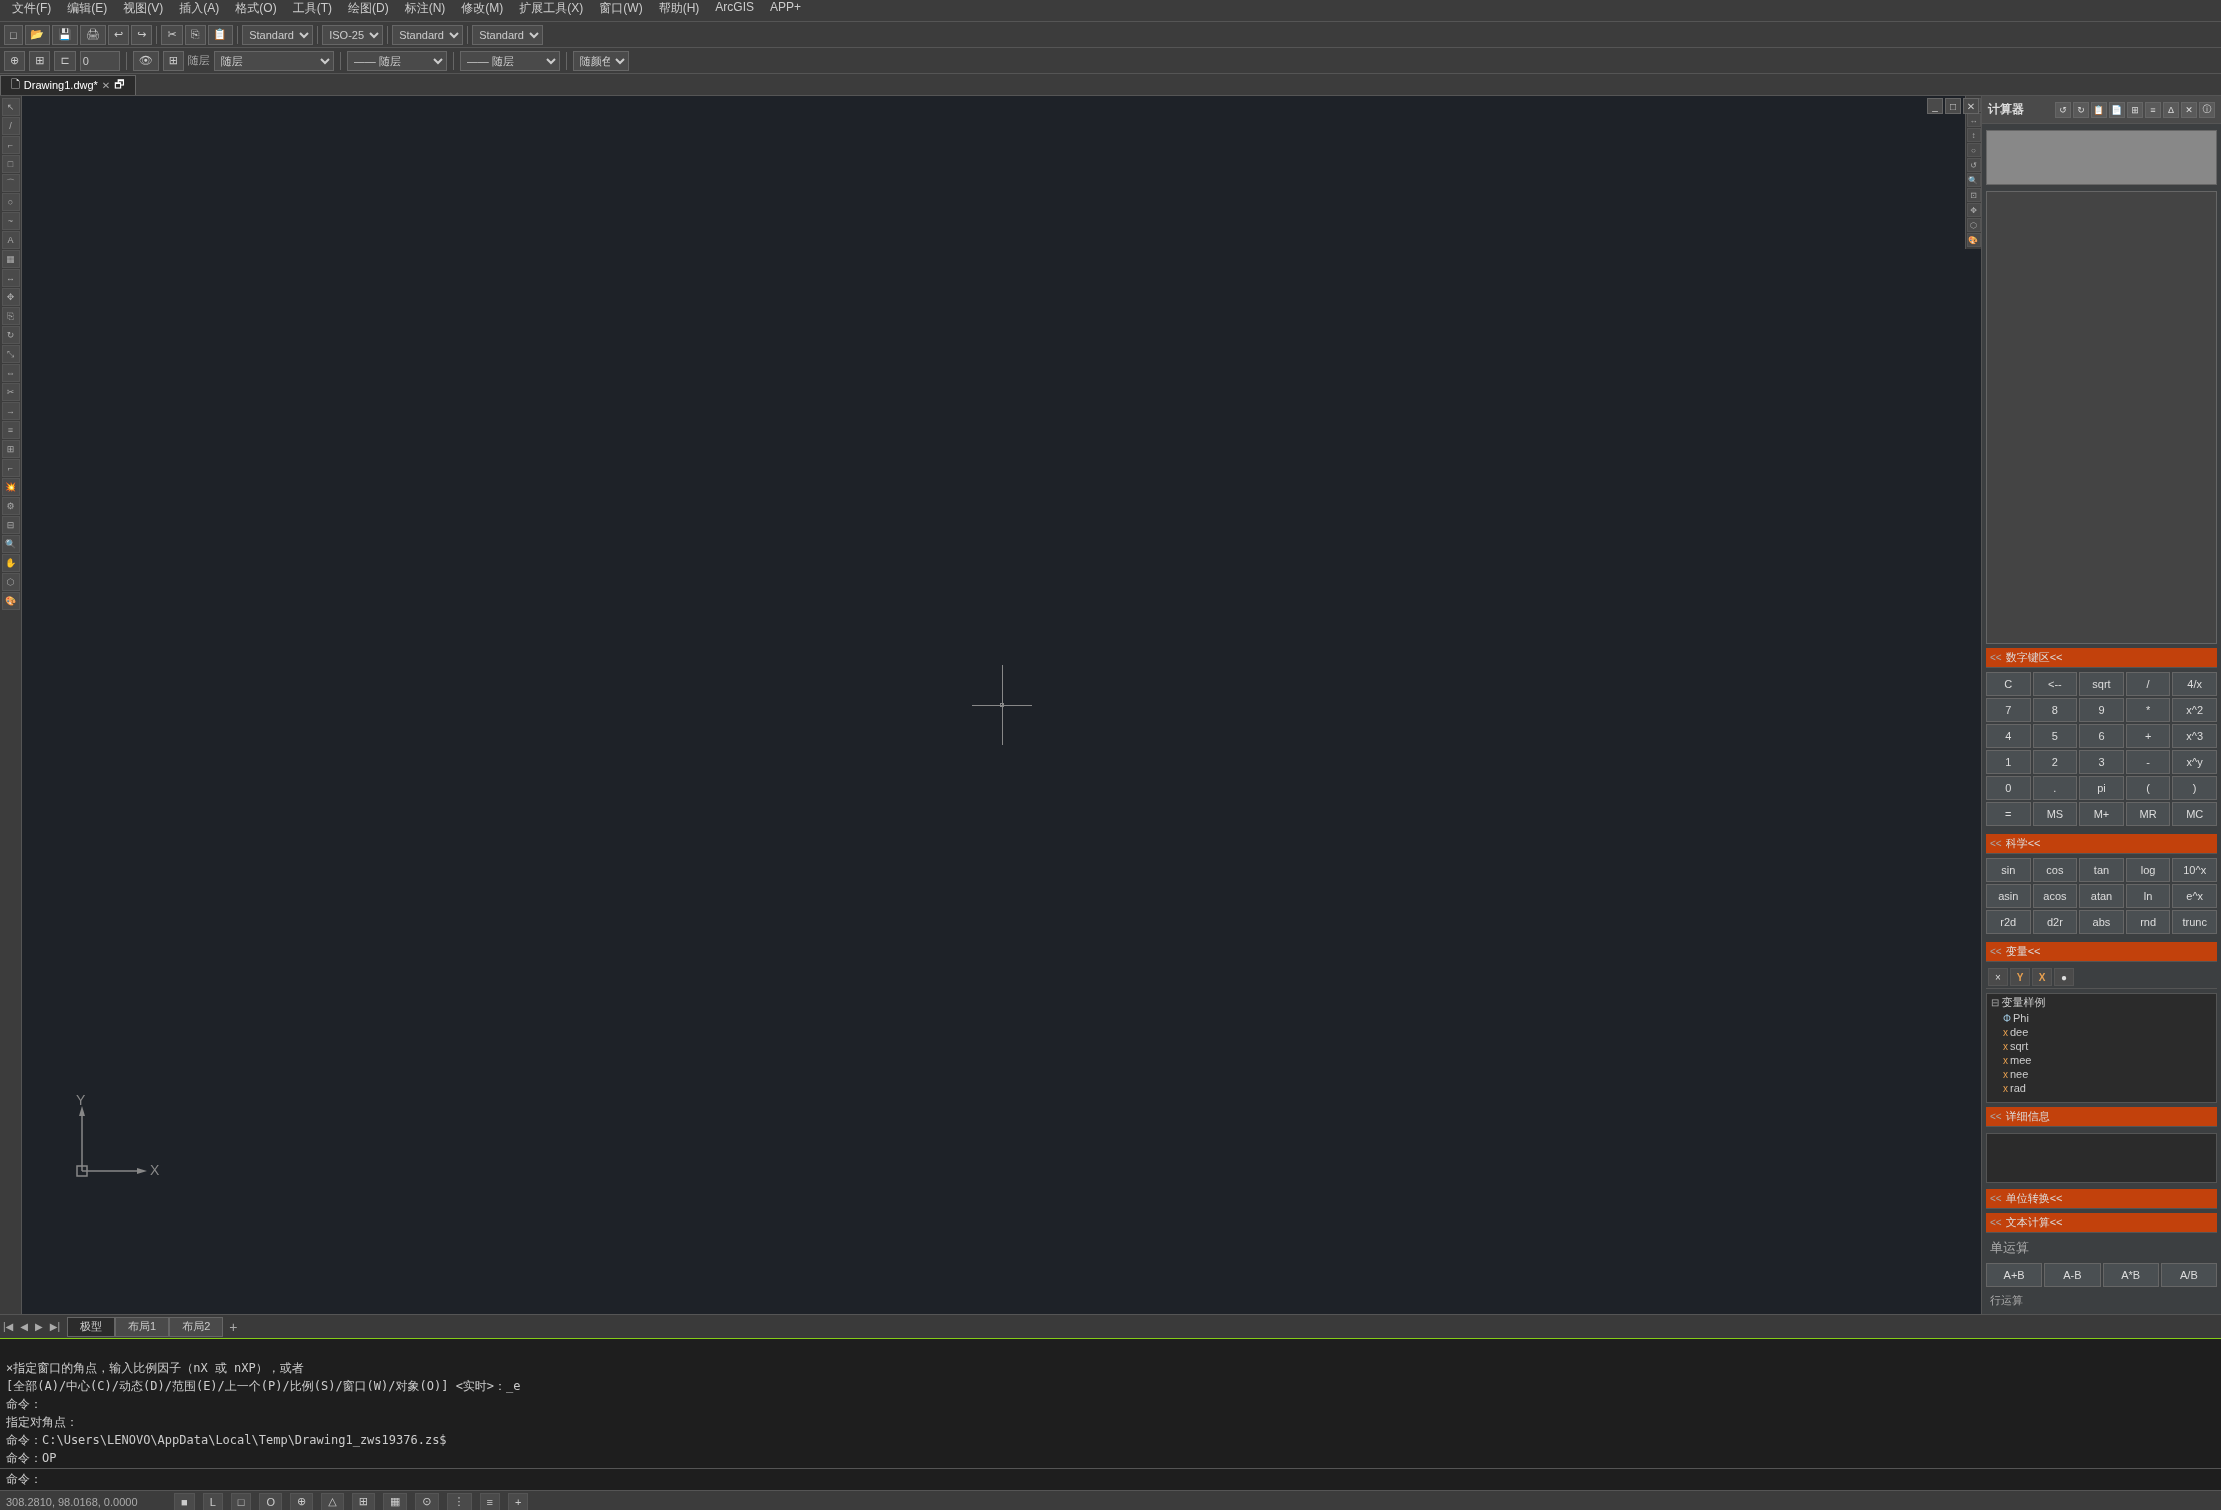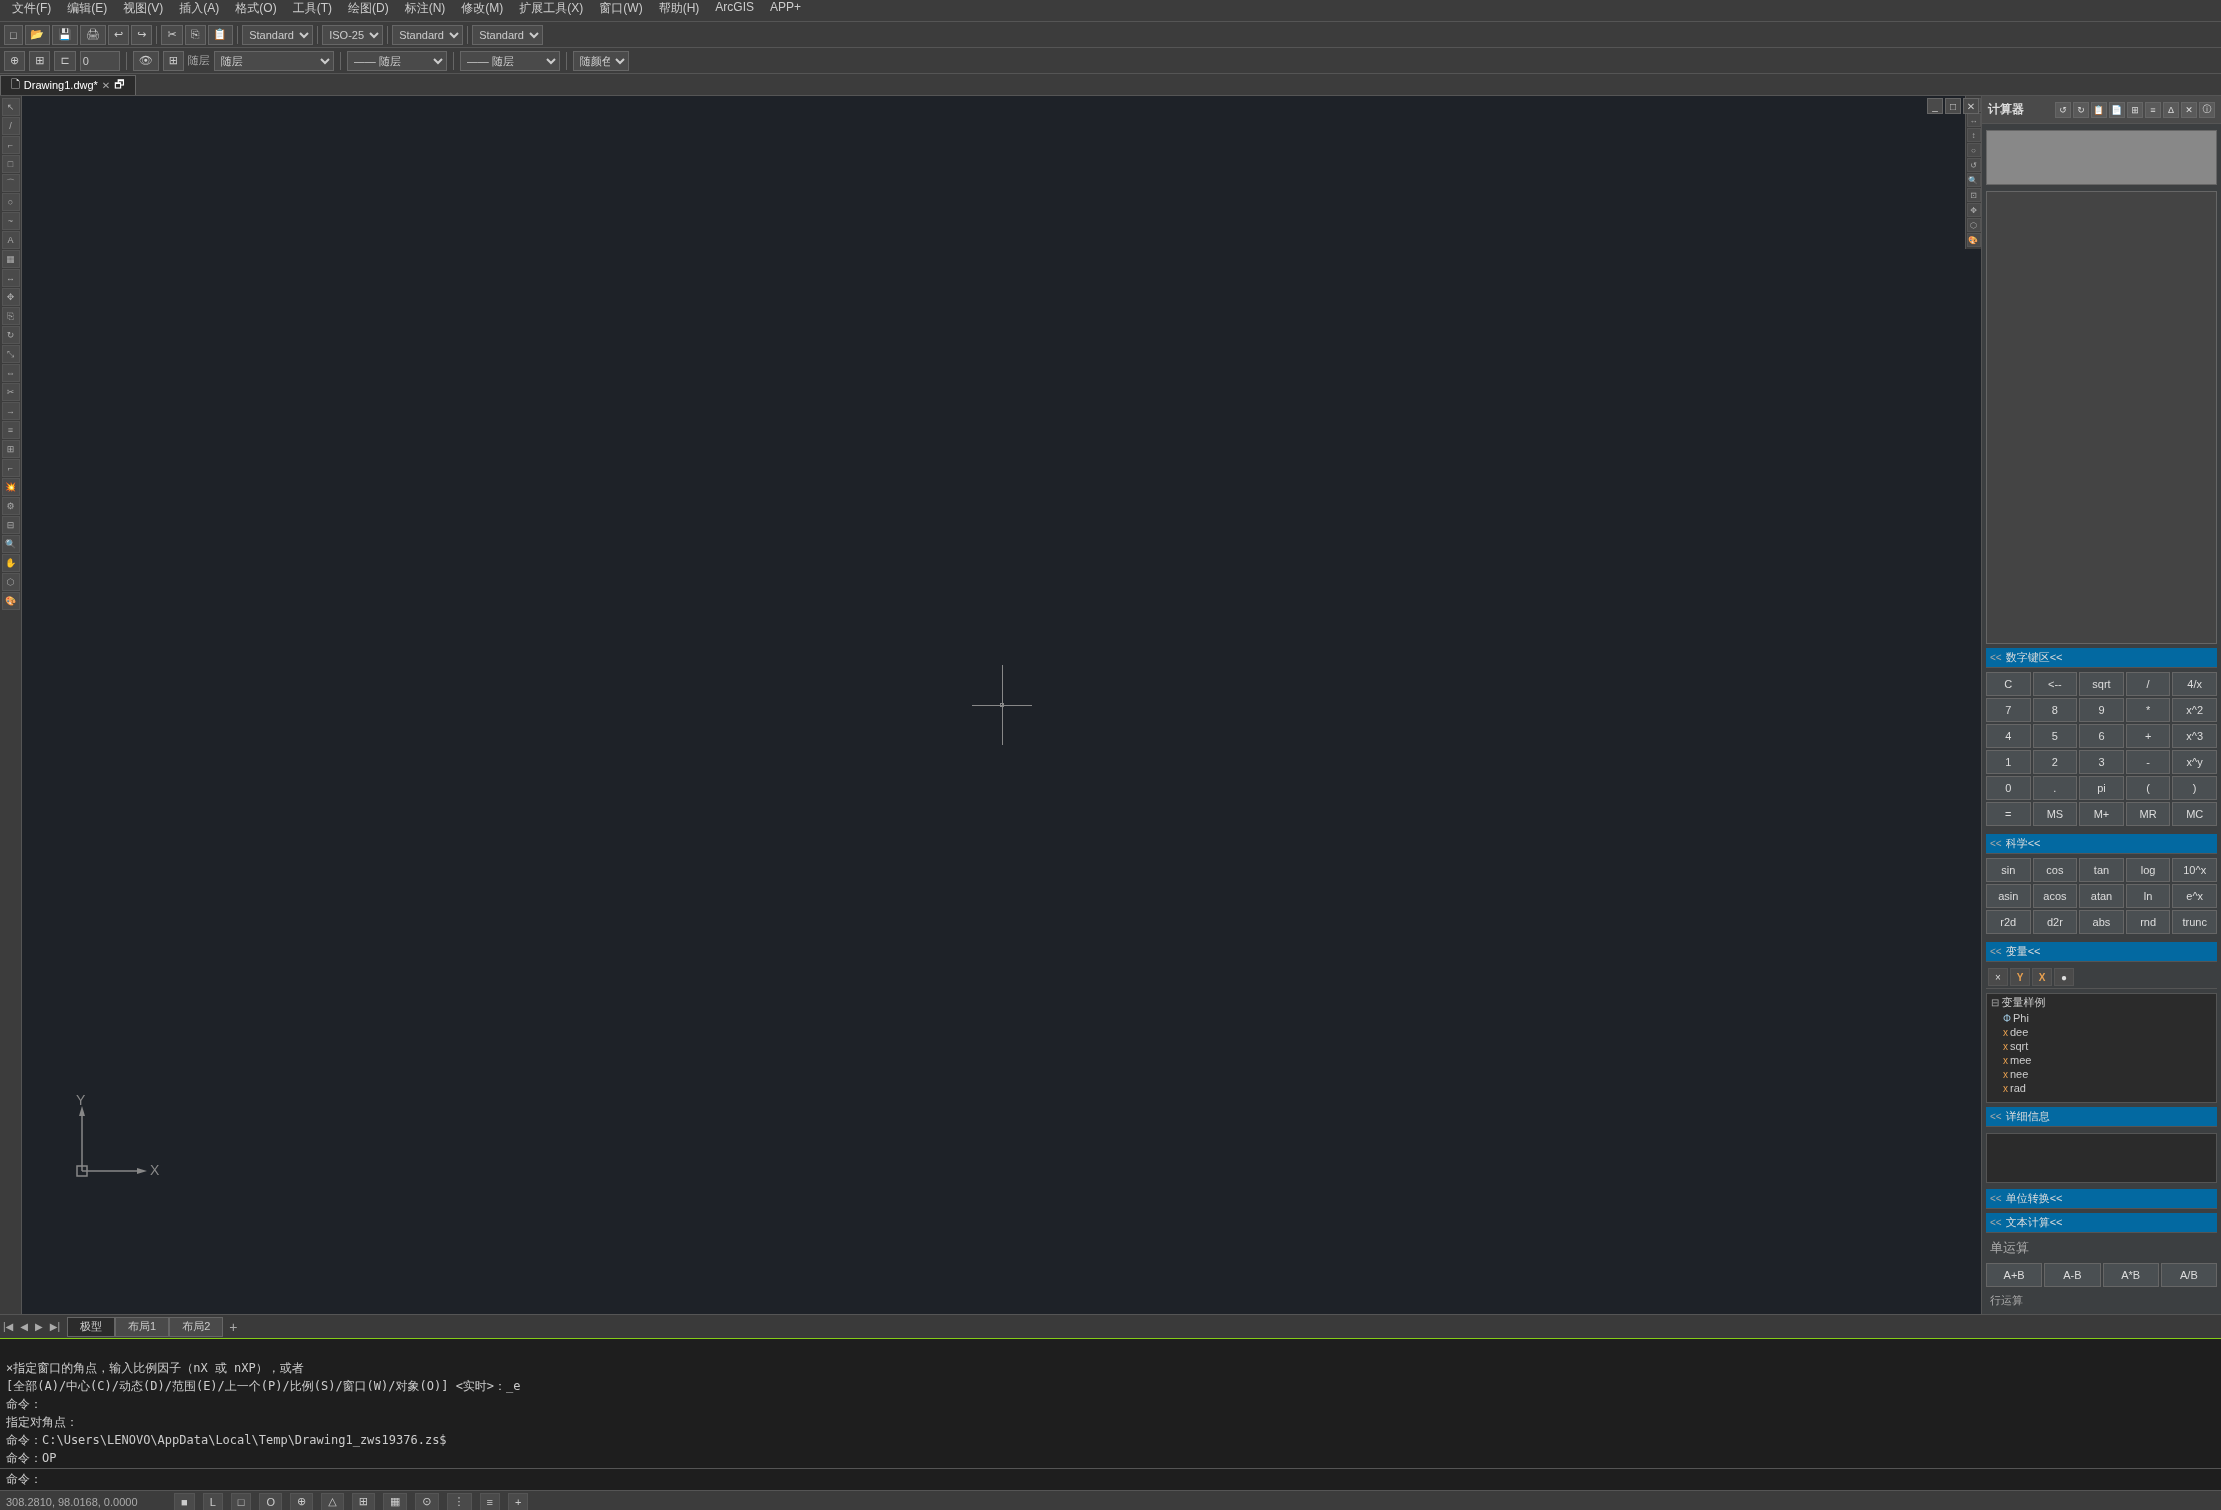--- a/index.html
+++ b/index.html
@@ -62,21 +62,21 @@
     #status-bar { background: #3c3c3c; height: 22px; display: flex; align-items: center; padding: 0 6px; border-top: 1px solid #555; font-size: 11px; color: #aaa; gap: 8px; }
     .status-btn { background: #4a4a4a; border: 1px solid #555; padding: 1px 6px; cursor: pointer; font-size: 11px; color: #ccc; height: 18px; }
 
     
     #calc-panel { padding: 4px; display: flex; flex-direction: column; gap: 4px; overflow-y: auto; flex: 1; }
     .calc-display { background: #555; border: 1px solid #666; height: 50px; margin-bottom: 4px; }
     .calc-input { background: #444; border: 1px solid #666; color: #ddd; height: 20px; flex: 1; padding: 0 4px; font-size: 11px; }
     .calc-grid { display: grid; gap: 2px; margin-bottom: 4px; }
     .calc-grid-5 { grid-template-columns: repeat(5, 1fr); }
     .calc-btn { background: #4a4f52; border: 1px solid #666; color: #ddd; font-size: 11px; padding: 3px 2px; cursor: pointer; text-align: center; height: 24px; display: flex; align-items: center; justify-content: center; }
-    .section-header { font-size: 11px; color: #ddd; background: #0369a1; padding: 2px 4px; display: flex; align-items: center; gap: 4px; cursor: pointer; border-bottom: 1px solid #555; }
+    .section-header { font-size: 11px; color: #ddd; background: #c2410c; padding: 2px 4px; display: flex; align-items: center; gap: 4px; cursor: pointer; border-bottom: 1px solid #555; }
     .section-header::before { content: '<<'; font-size: 10px; color: #aaa; }
 
     
     .var-toolbar { display: flex; gap: 2px; padding: 2px; border-bottom: 1px solid #555; }
     .var-btn { background: #4a4a4a; border: 1px solid #555; color: #ddd; width: 20px; height: 18px; display: flex; align-items: center; justify-content: center; font-size: 10px; cursor: pointer; }
     .var-tree { background: #2b2b2b; border: 1px solid #555; height: 110px; overflow-y: auto; font-size: 11px; }
     .var-group { padding: 1px 4px; display: flex; align-items: center; gap: 2px; cursor: pointer; }
     .var-item { padding: 1px 4px 1px 16px; display: flex; align-items: center; gap: 2px; cursor: pointer; }
     .var-x { color: #e8a050; font-size: 10px; }
     .var-phi { color: #a0c8e0; font-size: 10px; }

